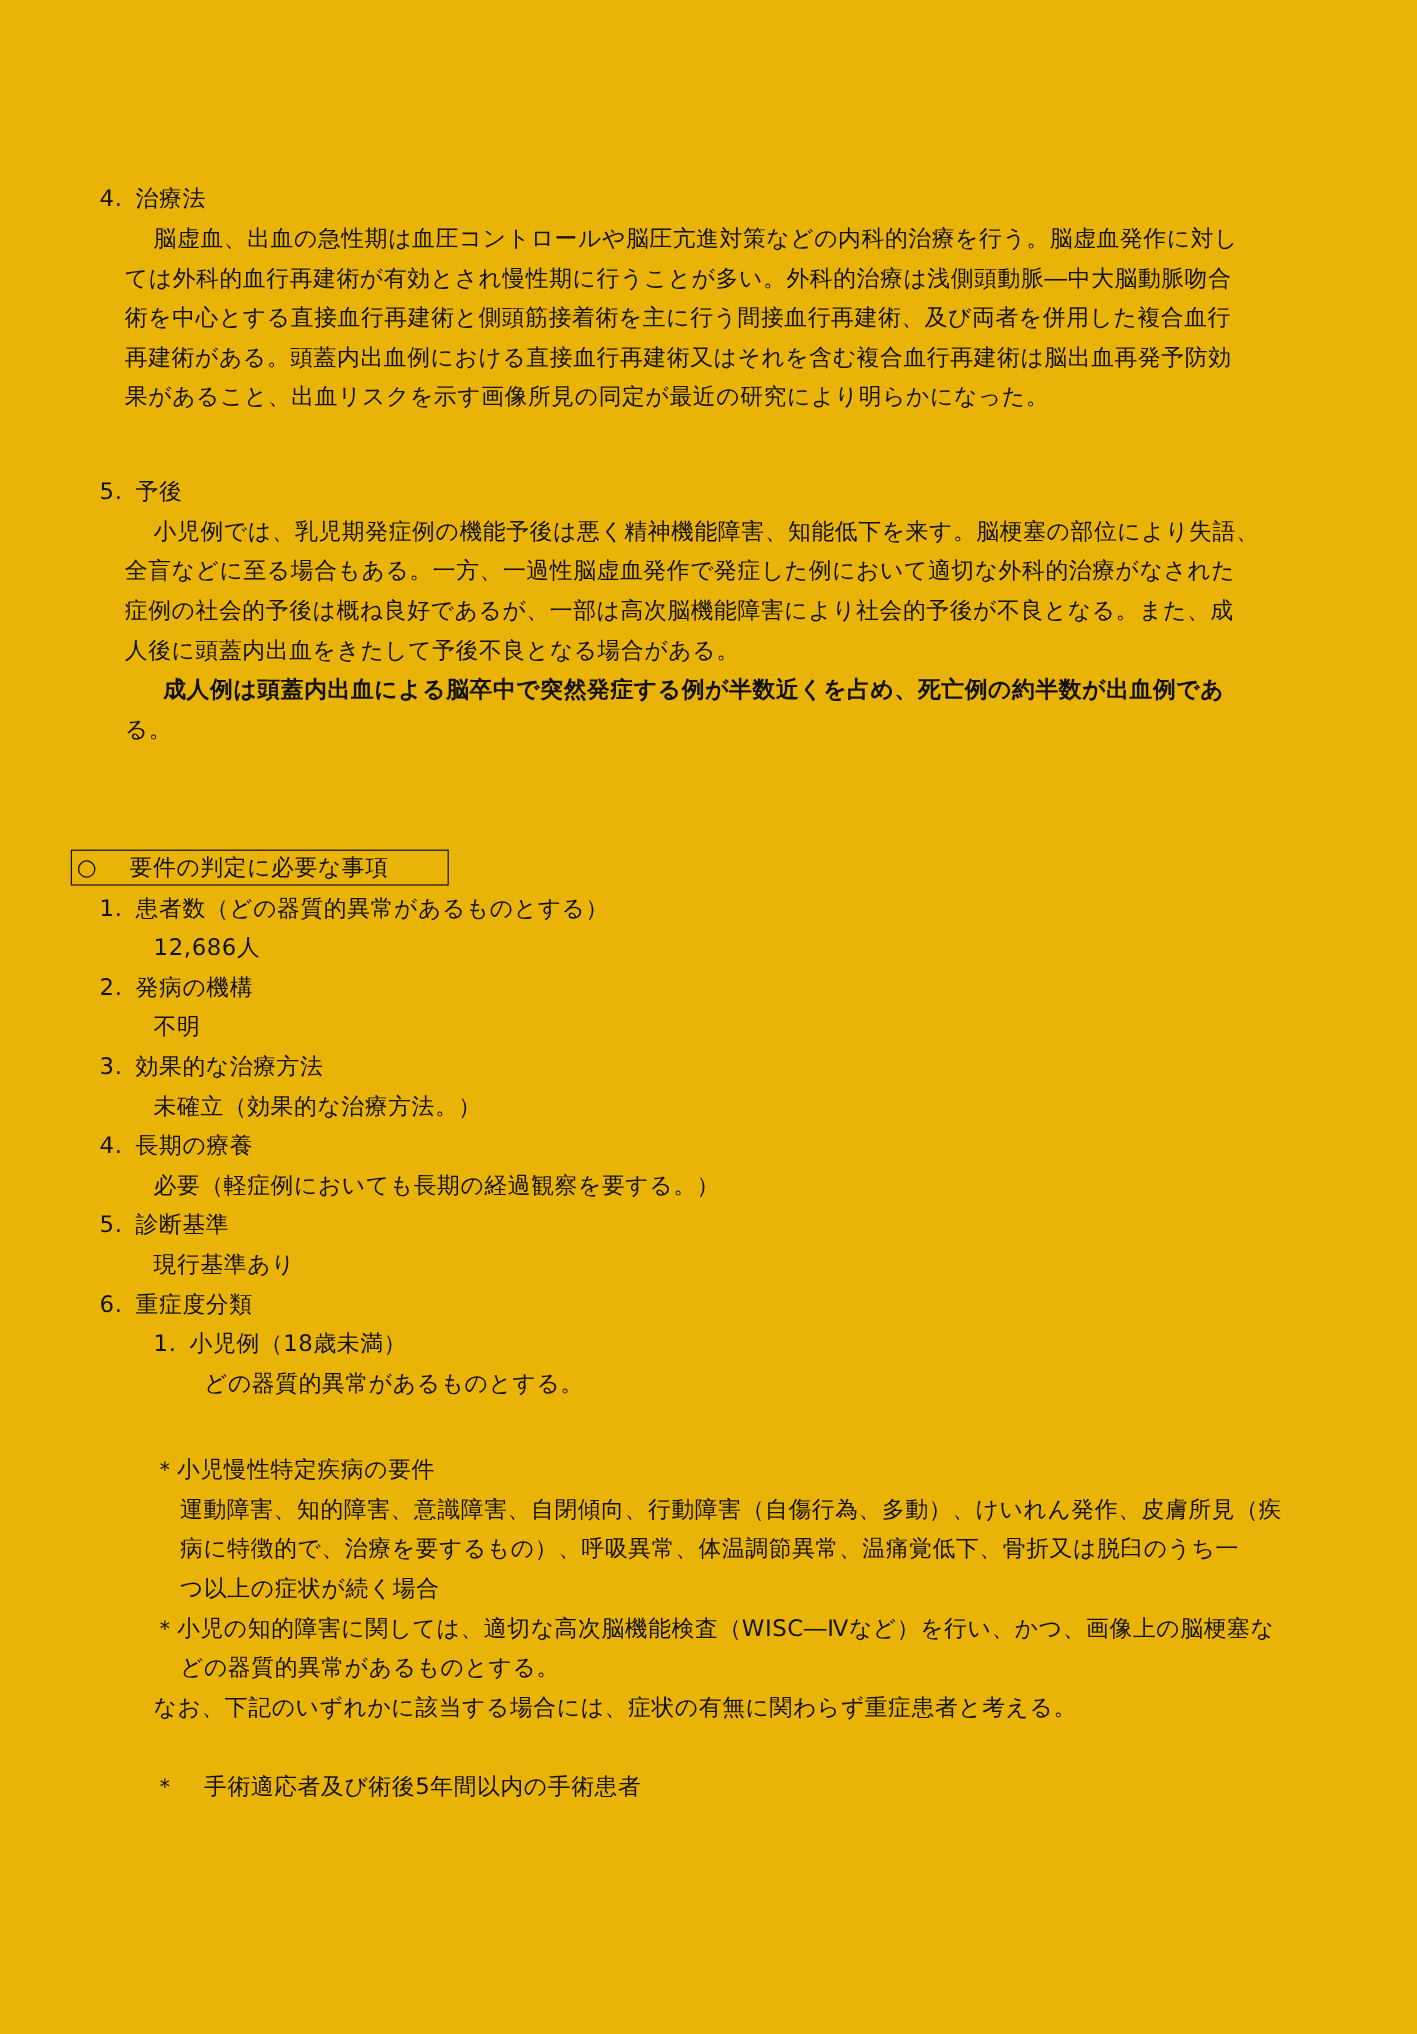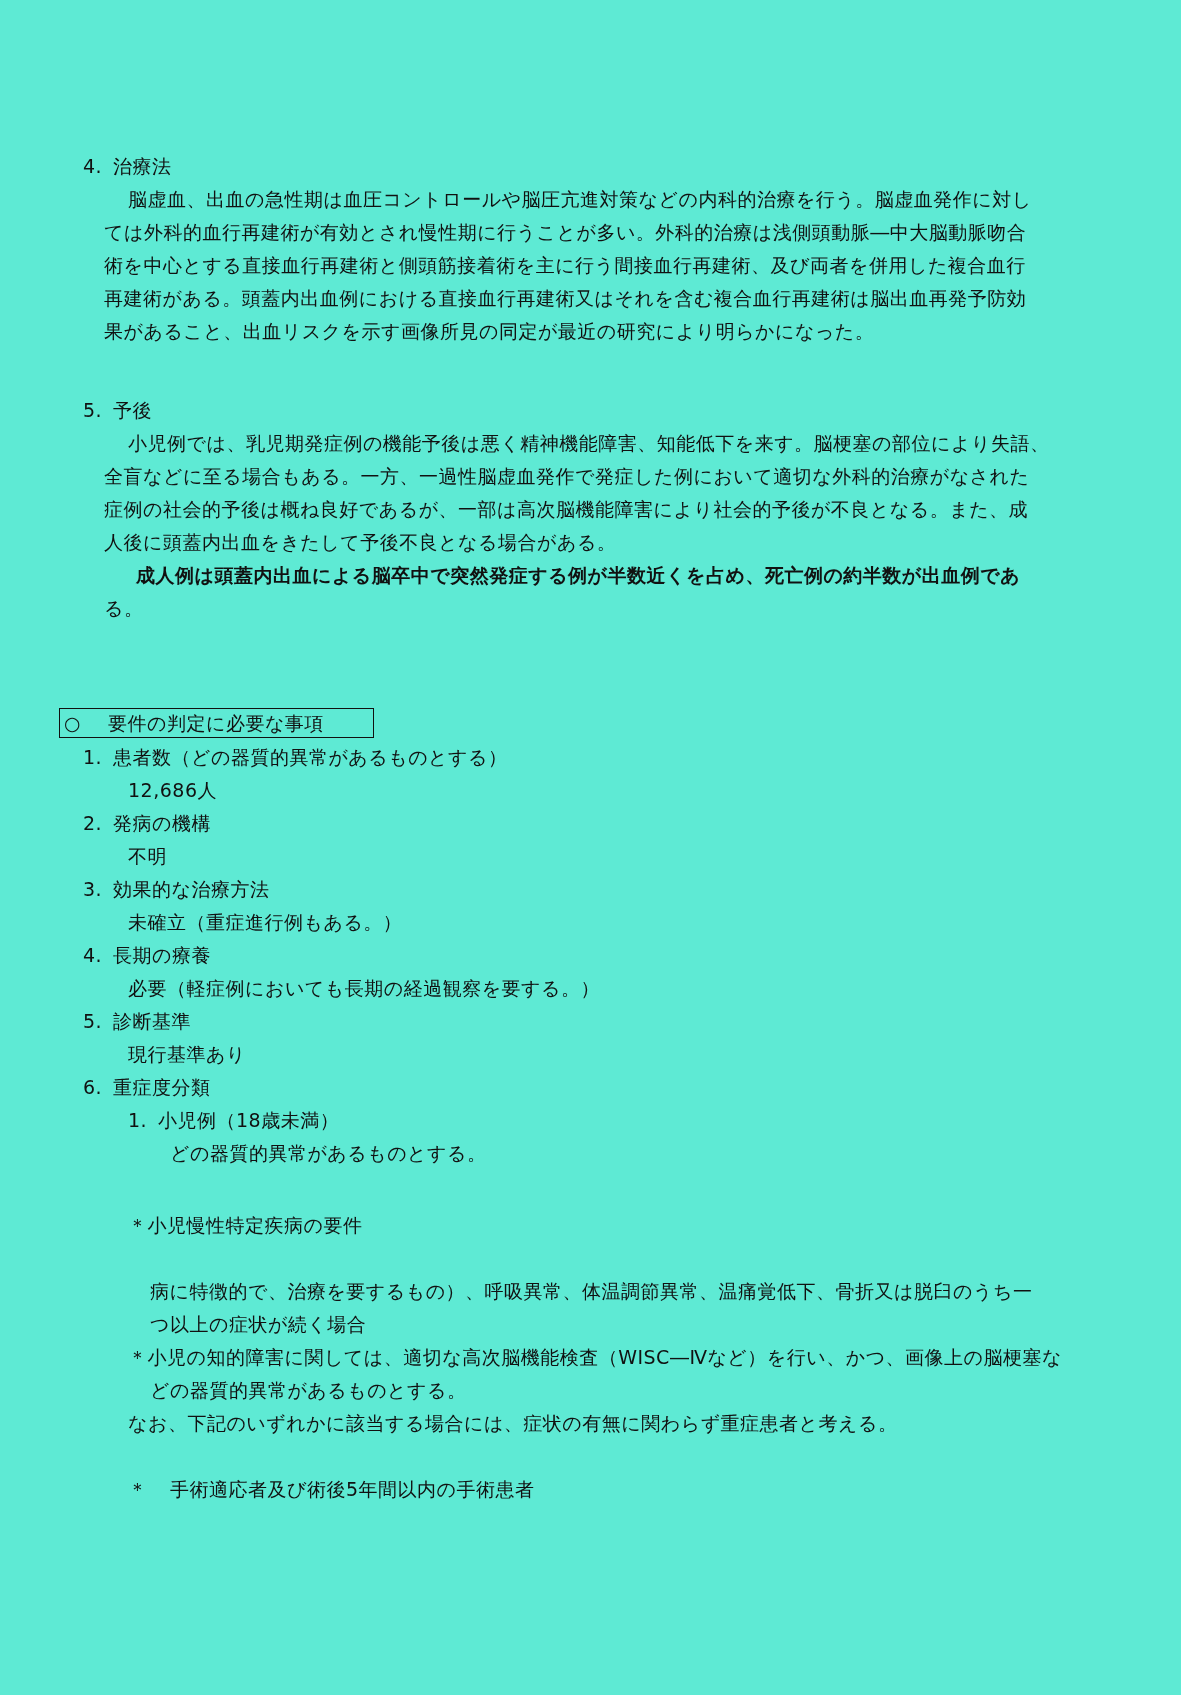--- a/index.html
+++ b/index.html
@@ -1,18 +1,18 @@
 <!DOCTYPE html>
 <html><head>
   <meta charset="utf-8">
   <style>
     html, body { margin: 0; padding: 0; background: #ffffff; }
     body { width: 1181px; height: 1695px; position: relative; overflow: hidden;
            font-family: "DejaVu Sans", "Liberation Sans", sans-serif; color: #111111; }
-    .page { position: absolute; left: 0; top: 0; width: 1181px; height: 1695px; background: #5eead4; }
+    .page { position: absolute; left: 0; top: 0; width: 1181px; height: 1695px; background: #eab308; }
     .ln { position: absolute; font-size: 19px; line-height: 24px; white-space: nowrap; letter-spacing: 0.5px; }
     .num { display: inline-block; width: 30px; }
     .boxed { position: absolute; left: 59px; top: 708px; width: 315px; height: 30px;
              border: 1.5px solid #111; box-sizing: border-box; }
     .boxed .ln { left: 4px; top: 2px; }
     .circle { display: inline-block; width: 44px; }
   </style>
 </head>
 <body>
 
@@ -49,21 +49,21 @@
   <div class="ln" style="left:128px;top:778px;">12,686人</div>
 
   <div class="ln" style="left:83px;top:811px;">
     <span class="num">2.</span><span>発病の機構</span>
   </div>
   <div class="ln" style="left:128px;top:844px;">不明</div>
 
   <div class="ln" style="left:83px;top:877px;">
     <span class="num">3.</span><span>効果的な治療方法</span>
   </div>
-  <div class="ln" style="left:128px;top:910px;">未確立（重症進行例もある。）</div>
+  <div class="ln" style="left:128px;top:910px;">未確立（効果的な治療方法。）</div>
 
   <div class="ln" style="left:83px;top:943px;">
     <span class="num">4.</span><span>長期の療養</span>
   </div>
   <div class="ln" style="left:128px;top:976px;">必要（軽症例においても長期の経過観察を要する。）</div>
 
   <div class="ln" style="left:83px;top:1009px;">
     <span class="num">5.</span><span>診断基準</span>
   </div>
   <div class="ln" style="left:128px;top:1042px;">現行基準あり</div>
@@ -71,20 +71,21 @@
   <div class="ln" style="left:83px;top:1075px;">
     <span class="num">6.</span><span>重症度分類</span>
   </div>
 
   <div class="ln" style="left:128px;top:1108px;">
     <span class="num">1.</span><span>小児例（18歳未満）</span>
   </div>
   <div class="ln" style="left:170px;top:1141px;">どの器質的異常があるものとする。</div>
 
   <div class="ln" style="left:128px;top:1213px;">＊小児慢性特定疾病の要件</div>
+  <div class="ln" style="left:150px;top:1246px;">運動障害、知的障害、意識障害、自閉傾向、行動障害（自傷行為、多動）、けいれん発作、皮膚所見（疾</div>
   <div class="ln" style="left:150px;top:1279px;">病に特徴的で、治療を要するもの）、呼吸異常、体温調節異常、温痛覚低下、骨折又は脱臼のうち一</div>
   <div class="ln" style="left:150px;top:1312px;">つ以上の症状が続く場合</div>
 
   <div class="ln" style="left:128px;top:1345px;">＊小児の知的障害に関しては、適切な高次脳機能検査（WISC―Ⅳなど）を行い、かつ、画像上の脳梗塞な</div>
   <div class="ln" style="left:150px;top:1378px;">どの器質的異常があるものとする。</div>
 
   <div class="ln" style="left:128px;top:1411px;">なお、下記のいずれかに該当する場合には、症状の有無に関わらず重症患者と考える。</div>
 
   <div class="ln" style="left:128px;top:1477px;">
     <span style="display:inline-block;width:42px;">＊</span><span>手術適応者及び術後5年間以内の手術患者</span>

